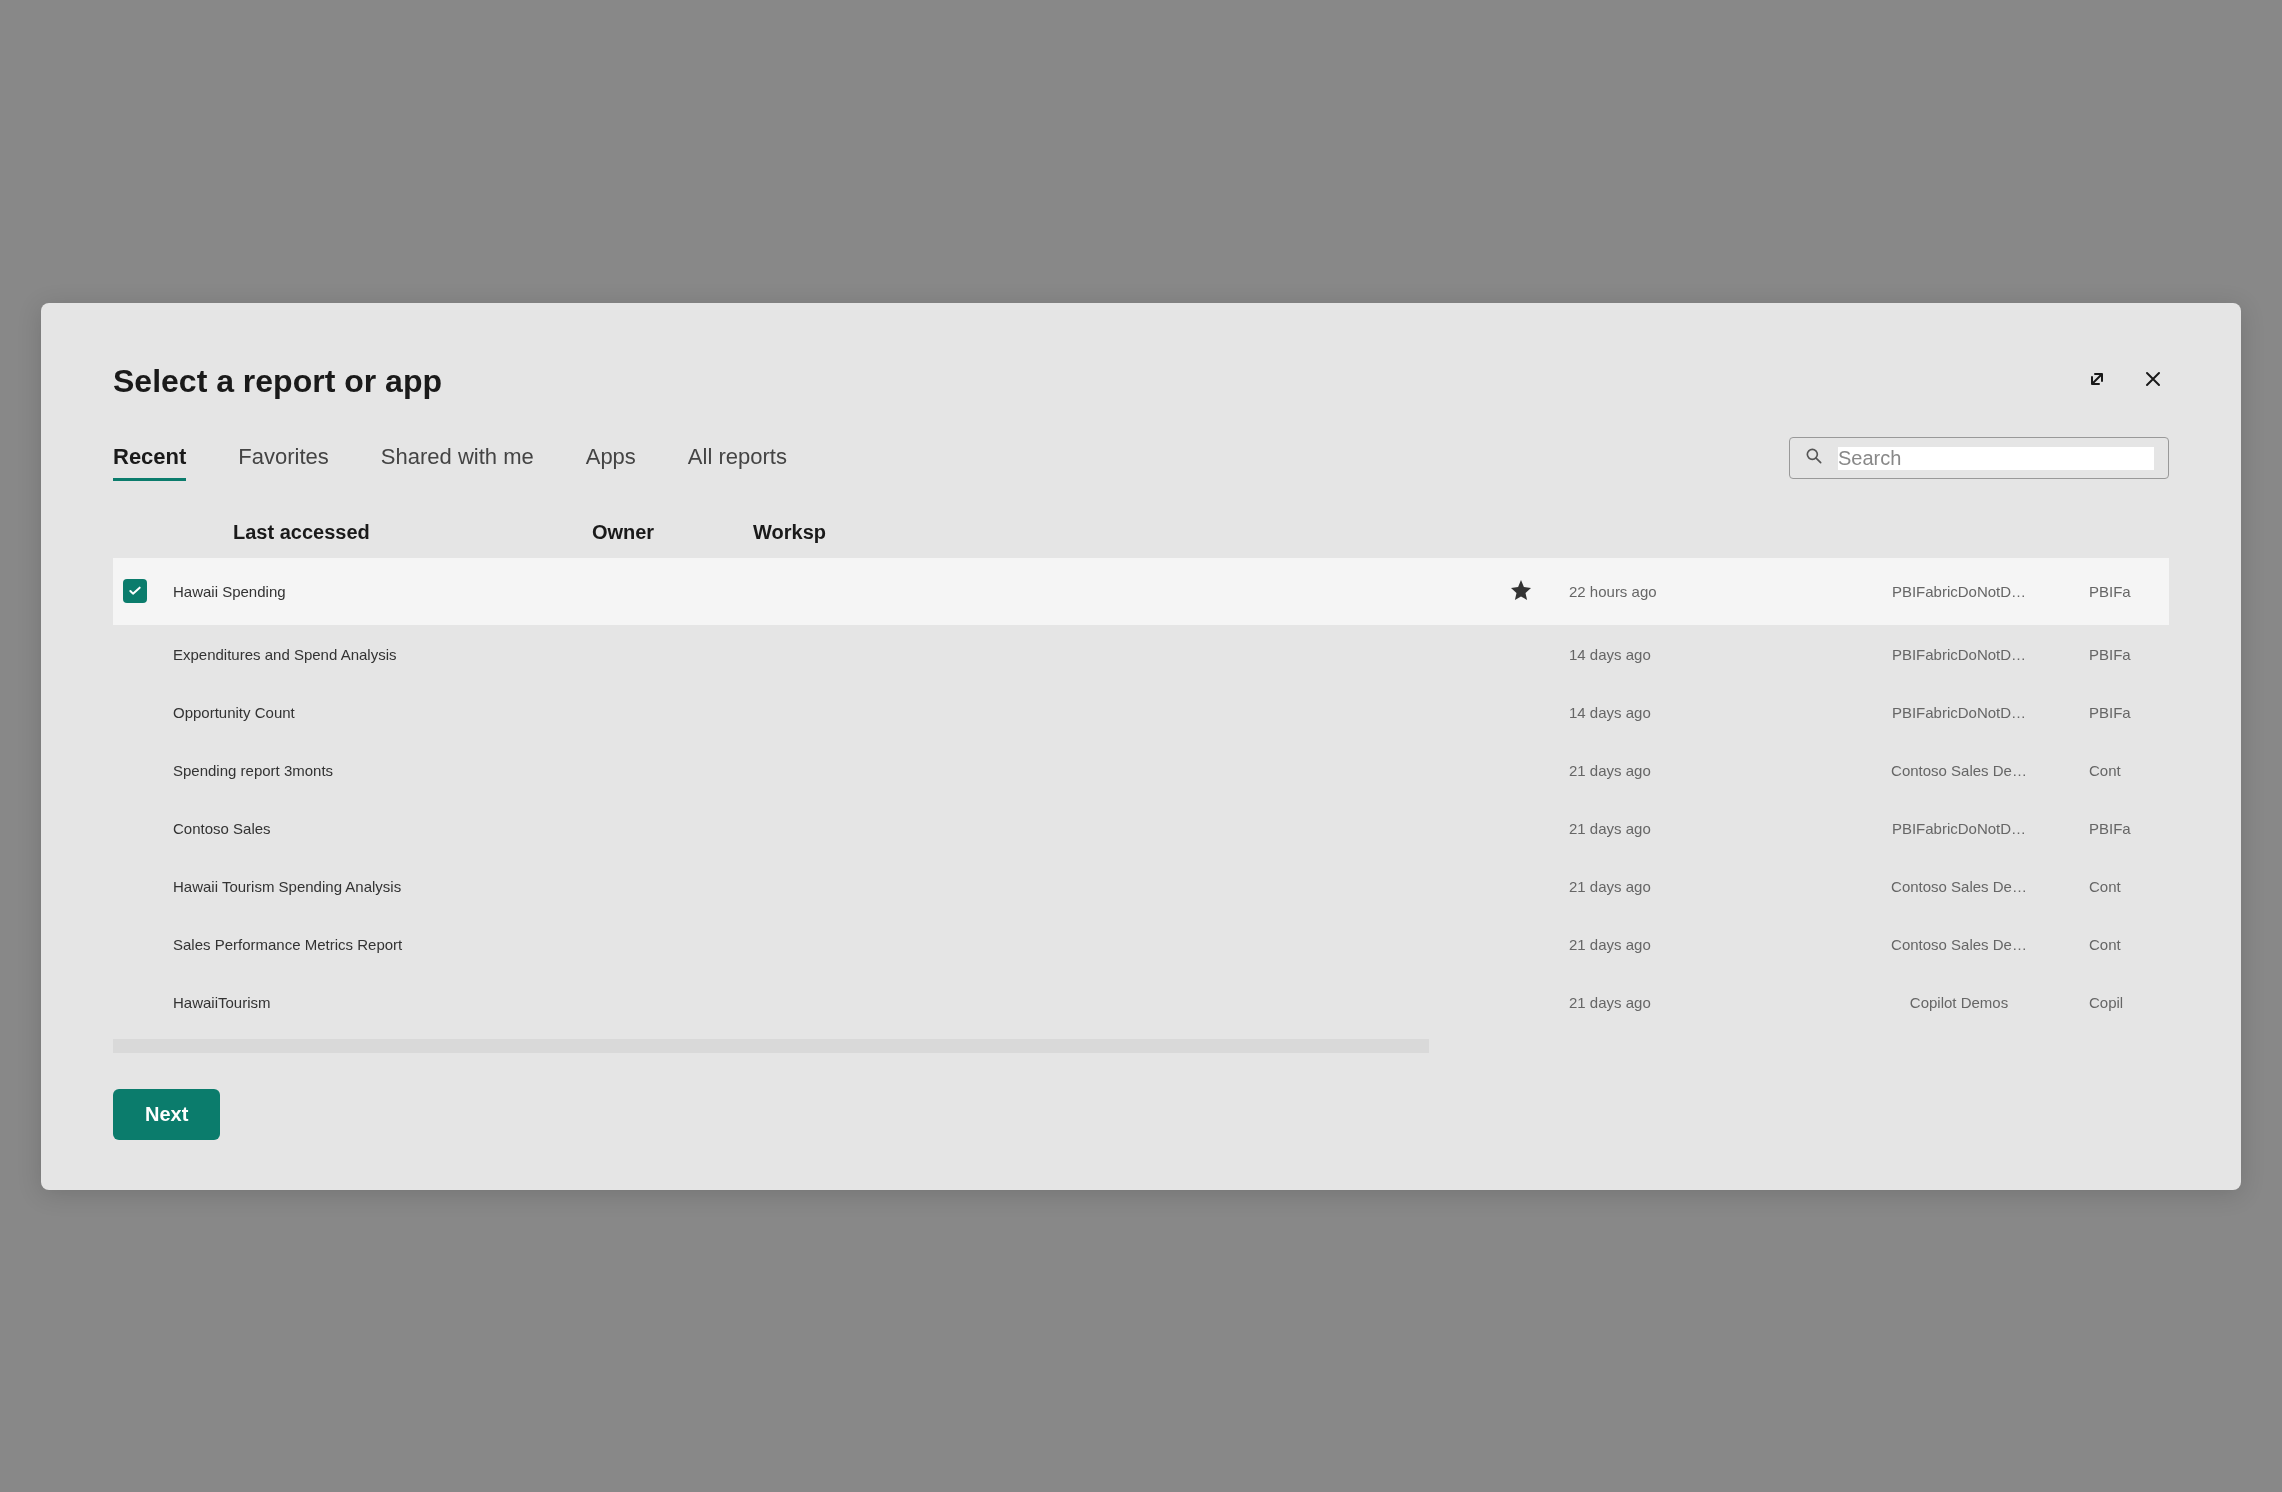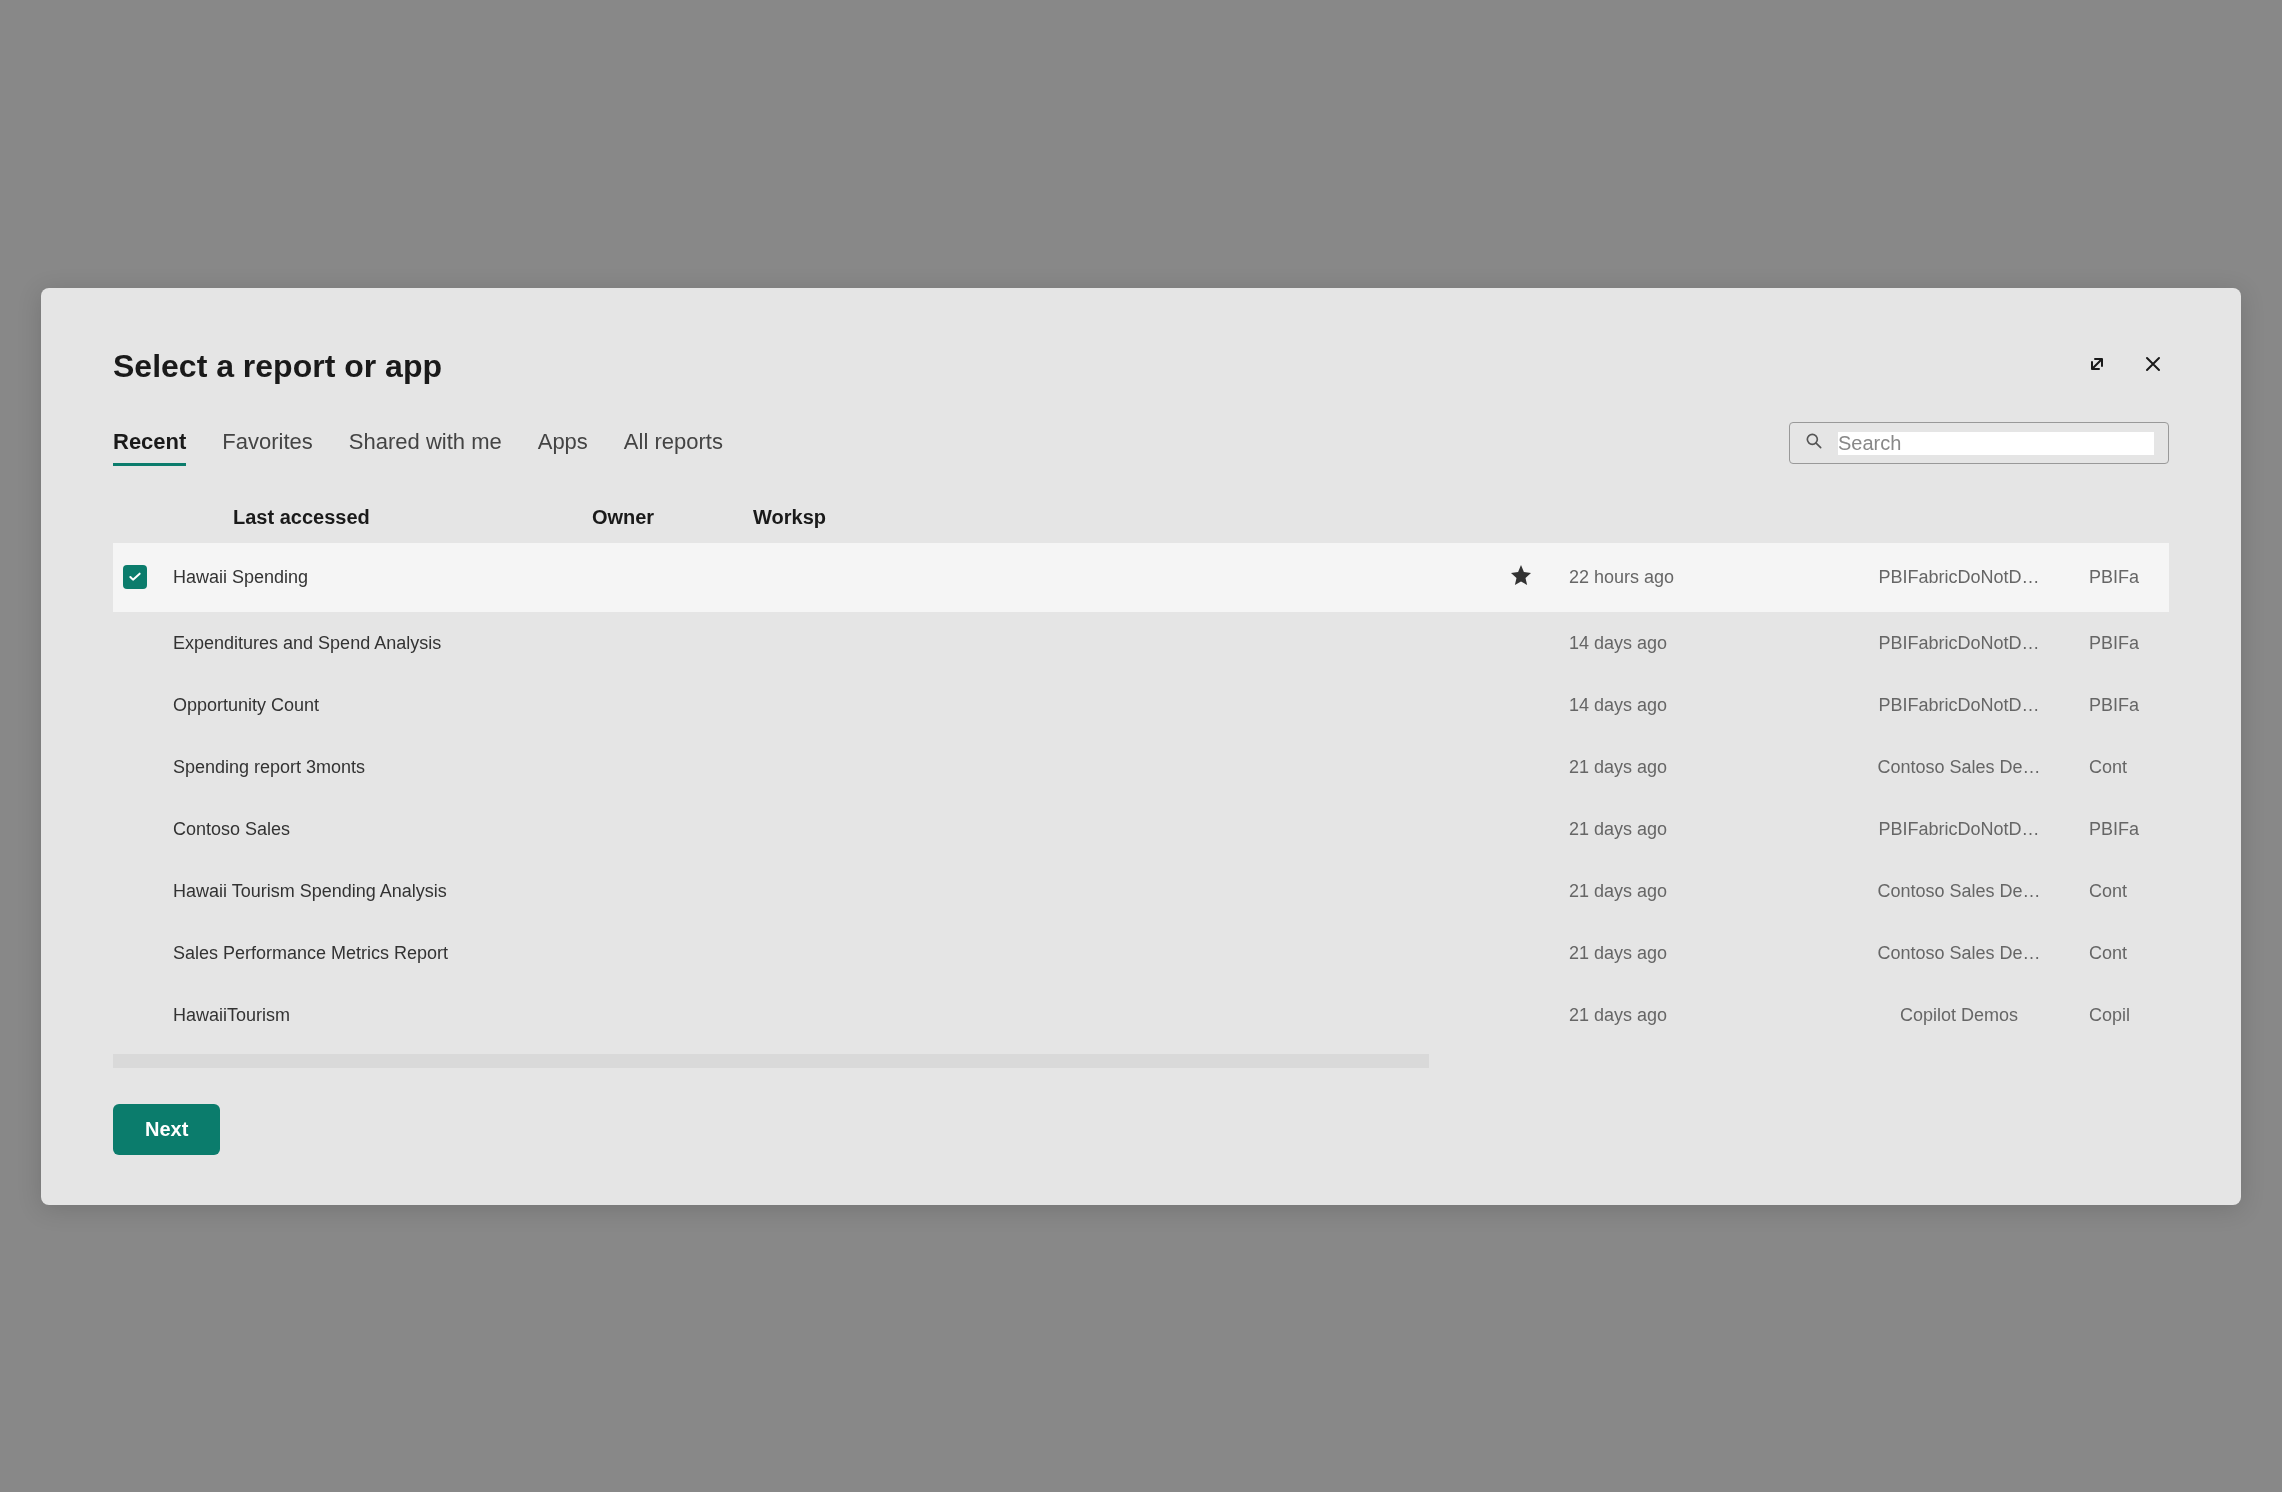--- a/index.html
+++ b/index.html
@@ -56,21 +56,21 @@
       height: 24px;
     }
     .tabs-search-row {
       display: flex;
       justify-content: space-between;
       align-items: center;
       margin-bottom: 20px;
     }
     .tabs {
       display: flex;
-      gap: 36px;
+      gap: 52px;
     }
     .tab {
       font-size: 22px;
       color: #444;
       background: none;
       border: none;
       padding: 8px 0;
       cursor: pointer;
       border-bottom: 3px solid transparent;
     }
@@ -119,21 +119,21 @@
     .col-name { flex: 1; padding-left: 0; }
     .col-star { width: 60px; flex-shrink: 0; }
     .col-accessed { width: 260px; flex-shrink: 0; }
     .col-owner { width: 260px; flex-shrink: 0; overflow: hidden; text-overflow: ellipsis; white-space: nowrap; text-align: center; }
     .col-workspace { width: 80px; flex-shrink: 0; overflow: hidden; text-overflow: ellipsis; white-space: nowrap; }
     .table-row {
       display: flex;
       align-items: center;
       padding: 20px 0;
       border-bottom: 1px solid #e5e5e5;
-      font-size: 18px;
+      font-size: 15px;
       color: #333;
     }
     .table-row.selected {
       background: #f5f5f5;
       border-bottom: 1px solid #e5e5e5;
     }
     .table-row:last-child {
       border-bottom: none;
     }
     .checkbox {

